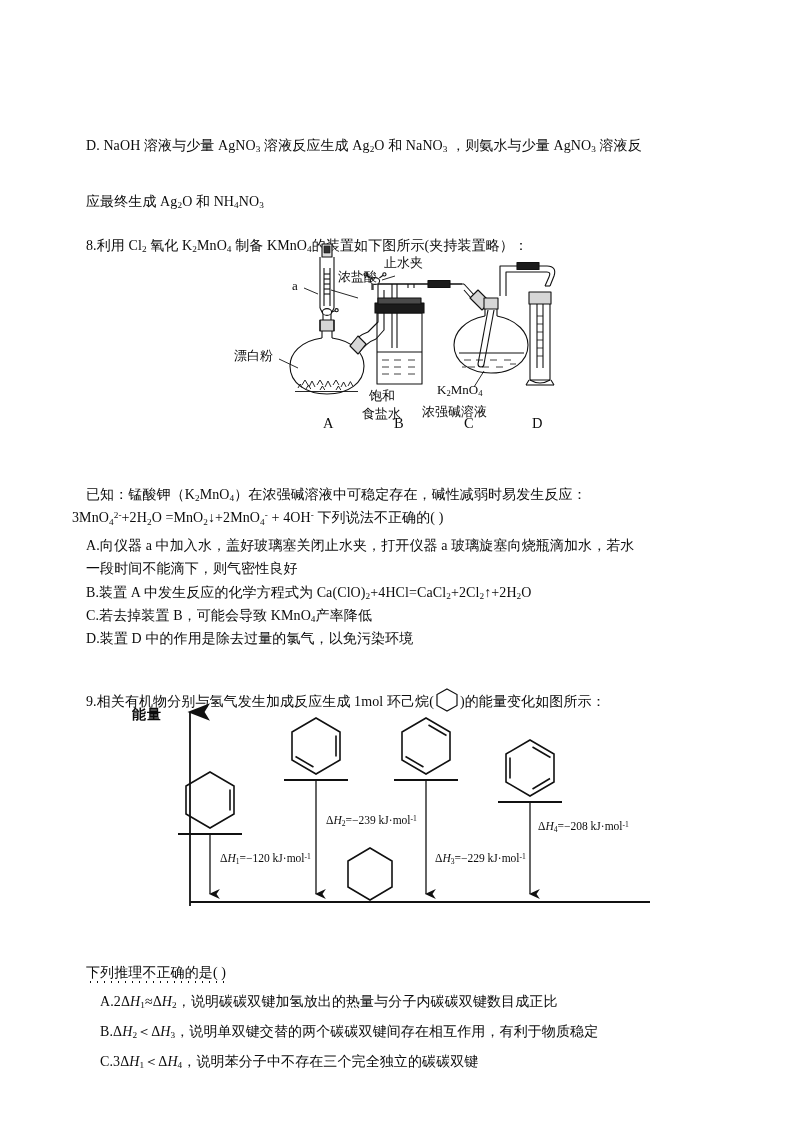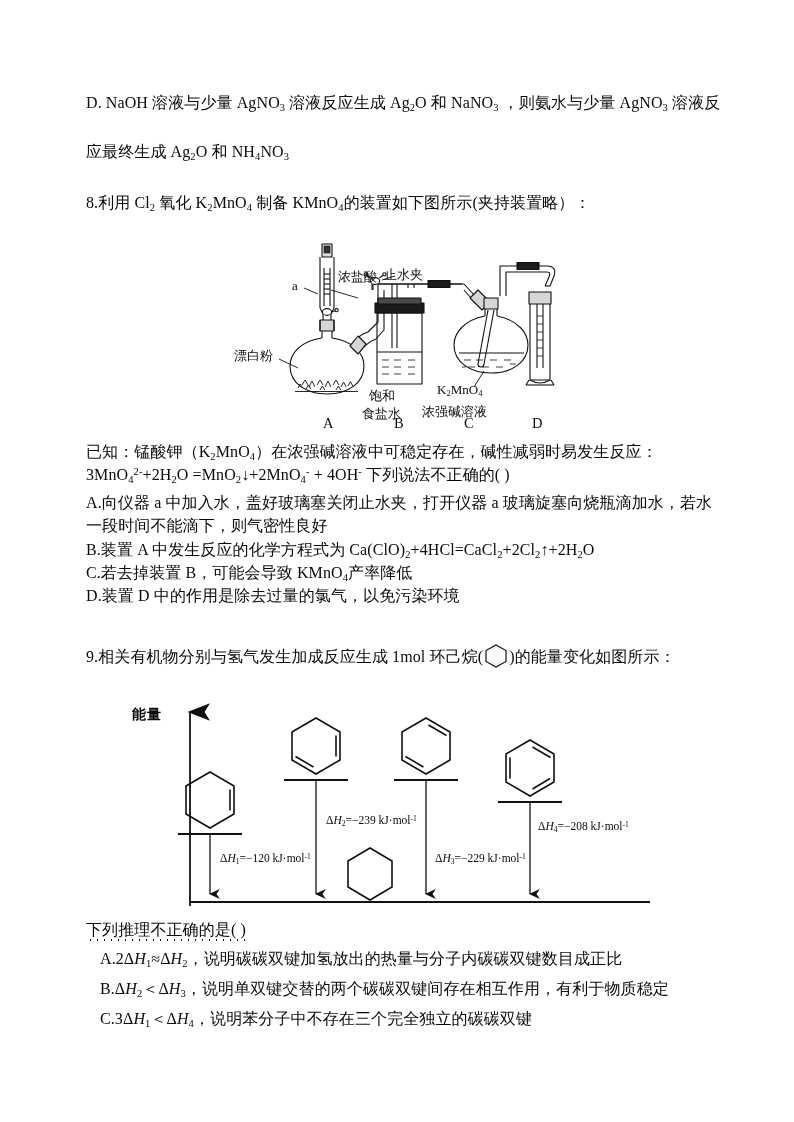--- a/index.html
+++ b/index.html
@@ -11,24 +11,25 @@
     position: relative;
     width: 794px;
     height: 1122px;
     background: #ffffff;
     font-family: "Liberation Serif", "DejaVu Serif", serif;
     color: #0b0b0b;
     overflow: hidden;
   }
   .para {
     position: absolute;
-    font-size: 16px;
+    font-size: 14px;
     line-height: 1.15;
     letter-spacing: 0.1px;
     white-space: nowrap;
+    margin-top: 44px;
   }
   sub {
     font-size: 0.66em;
     vertical-align: -0.26em;
   }
   sup {
     font-size: 0.66em;
     vertical-align: 0.45em;
   }
   .ital {
@@ -105,21 +106,21 @@
   }
 </style>
 </head>
 <body>
 
 <div class="page">
 
   <div class="para" style="left:86px; top:94px;">
     <span>D. NaOH 溶液与少量 AgNO</span><sub>3</sub><span> 溶液反应生成 Ag</span><sub>2</sub><span>O 和 NaNO</span><sub>3</sub><span> ，则氨水与少量 AgNO</span><sub>3</sub><span> 溶液反</span>
   </div>
-  <div class="para" style="left:86px; top:143px;">
+  <div class="para" style="left:86px; top:150px;">
     <span>应最终生成 Ag</span><sub>2</sub><span>O 和 NH</span><sub>4</sub><span>NO</span><sub>3</sub>
   </div>
 
   <div class="para" style="left:86px; top:194px;">
     <span>8.利用 Cl</span><sub>2</sub><span> 氧化 K</span><sub>2</sub><span>MnO</span><sub>4</sub><span> 制备 KMnO</span><sub>4</sub><span>的装置如下图所示(夹持装置略）：</span>
   </div>
 
   <div class="apparatus">
     <svg width="330" height="192" viewBox="0 0 330 192" xmlns="http://www.w3.org/2000/svg">
       <g fill="none" stroke="#111" stroke-width="1.1" stroke-linejoin="round">
@@ -246,37 +247,37 @@
         <line x1="72" y1="48" x2="86" y2="54" stroke-width="0.9"></line>
         <line x1="126" y1="58" x2="99" y2="50" stroke-width="0.9"></line>
         <line x1="47" y1="119" x2="66" y2="128" stroke-width="0.9"></line>
         <line x1="163" y1="36" x2="150" y2="40" stroke-width="0.9"></line>
         <line x1="242" y1="147" x2="252" y2="131" stroke-width="0.9"></line>
       </g>
     </svg>
 
     <span class="fig-label" style="left:60px; top:38px;">a</span>
     <span class="fig-label big" style="left:106px; top:28px;">浓盐酸</span>
-    <span class="fig-label big" style="left:152px; top:26px;text-align:center;">止水夹</span>
+    <span class="fig-label big" style="left:152px; top:14px;text-align:center;">止水夹</span>
     <span class="fig-label big" style="left:2px; top:107px;">漂白粉</span>
     <span class="fig-label big" style="left:137px; top:147px;text-align:right;">饱和</span>
     <span class="fig-label big" style="left:130px; top:165px;">食盐水</span>
     <span class="fig-label big" style="left:205px; top:142px;"><span>K</span><sub>2</sub><span>MnO</span><sub>4</sub></span>
     <span class="fig-label big" style="left:190px; top:163px;">浓强碱溶液</span>
 
     <span class="fig-letter" style="left:91px; top:175px;">A</span>
     <span class="fig-letter" style="left:162px; top:175px;">B</span>
     <span class="fig-letter" style="left:232px; top:175px;">C</span>
     <span class="fig-letter" style="left:300px; top:175px;">D</span>
   </div>
 
   <div class="para" style="left:86px; top:443px;">
     <span>已知：锰酸钾（K</span><sub>2</sub><span>MnO</span><sub>4</sub><span>）在浓强碱溶液中可稳定存在，碱性减弱时易发生反应：</span>
   </div>
-  <div class="para" style="left:86px; top:466px;font-family:Liberation Serif, serif;">
+  <div class="para" style="left:72px; top:466px;font-family:Liberation Serif, serif;">
     <span>3MnO</span><sub>4</sub><sup>2-</sup><span>+2H</span><sub>2</sub><span>O =MnO</span><sub>2</sub><span>↓+2MnO</span><sub>4</sub><sup>-</sup><span> + 4OH</span><sup>-</sup><span>  下列说法不正确的(        )</span>
   </div>
 
   <div class="para" style="left:86px; top:517px;">一段时间不能滴下，则气密性良好</div>
   <div class="para" style="left:86px; top:494px;">A.向仪器 a 中加入水，盖好玻璃塞关闭止水夹，打开仪器 a 玻璃旋塞向烧瓶滴加水，若水</div>
 
   <div class="para" style="left:86px; top:541px;">
     <span>B.装置 A 中发生反应的化学方程式为 Ca(ClO)</span><sub>2</sub><span>+4HCl=CaCl</span><sub>2</sub><span>+2Cl</span><sub>2</sub><span>↑+2H</span><sub>2</sub><span>O</span>
   </div>
 

